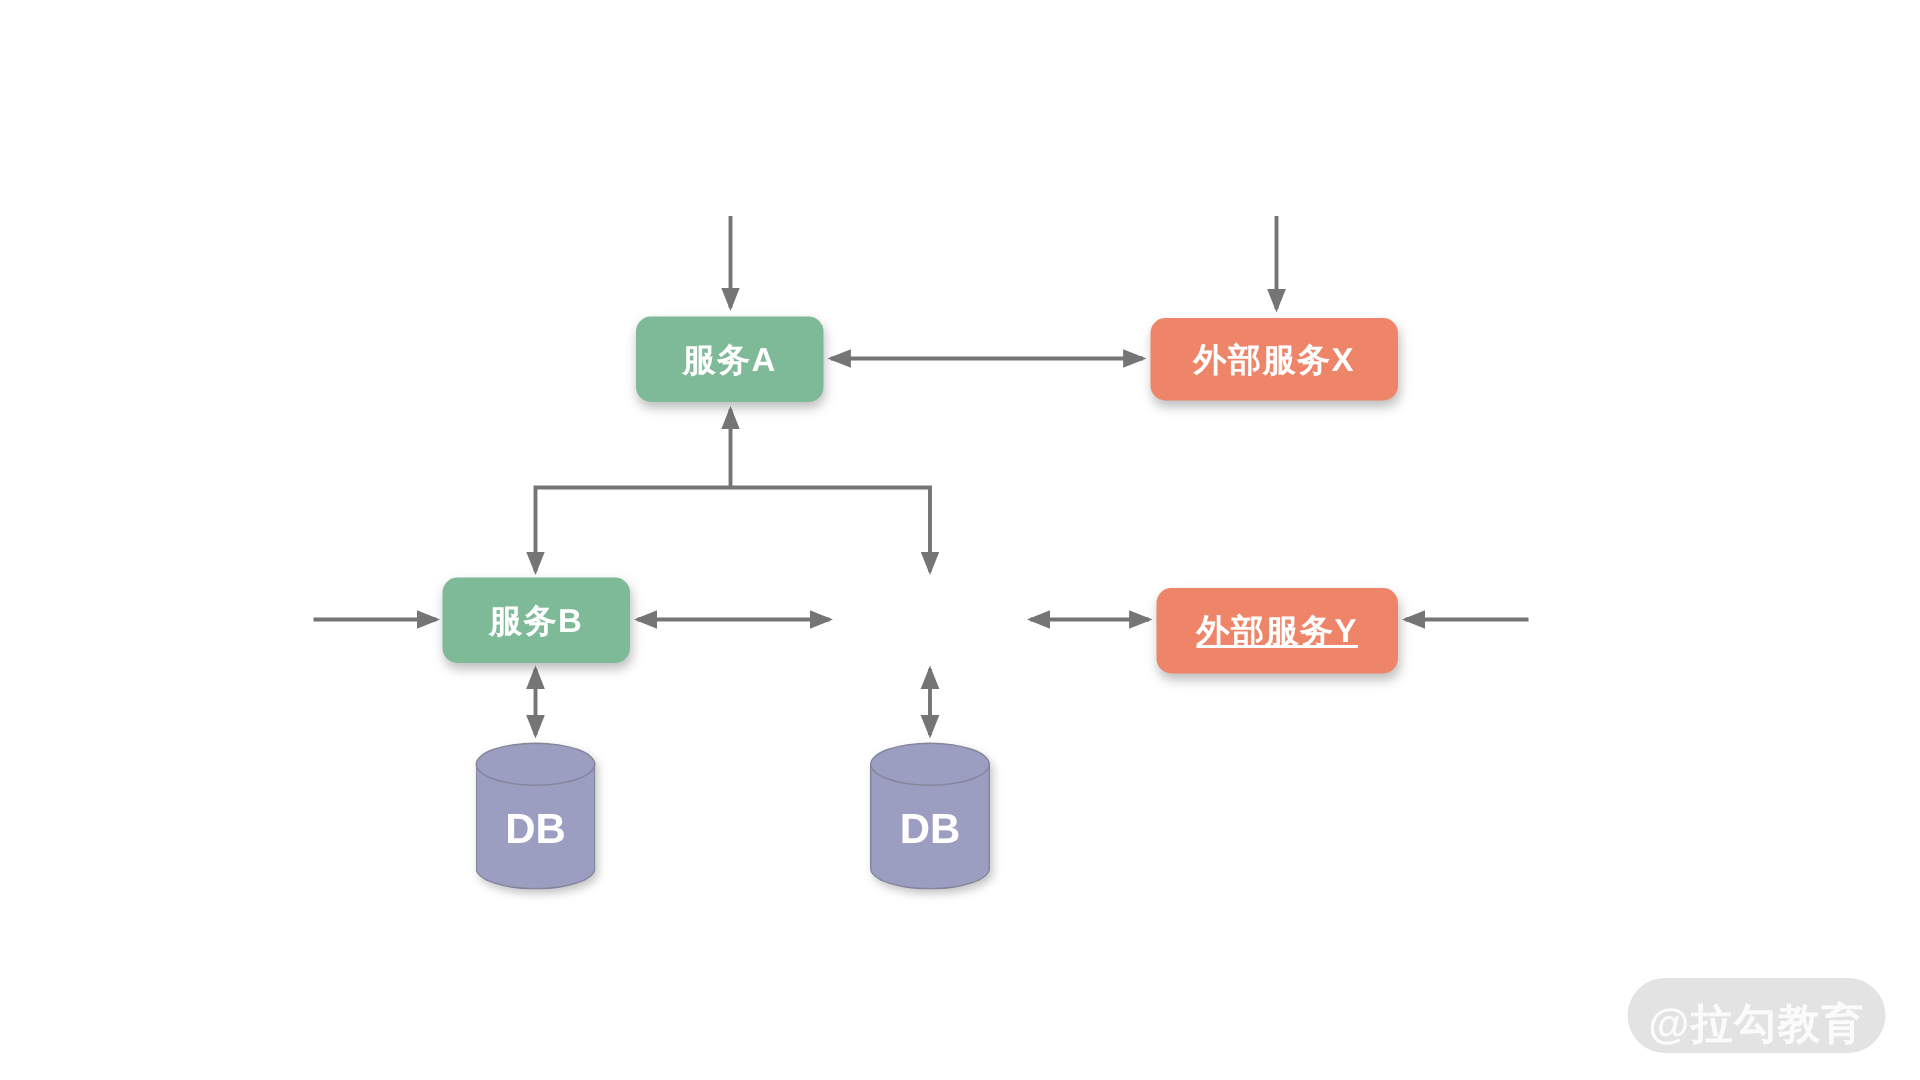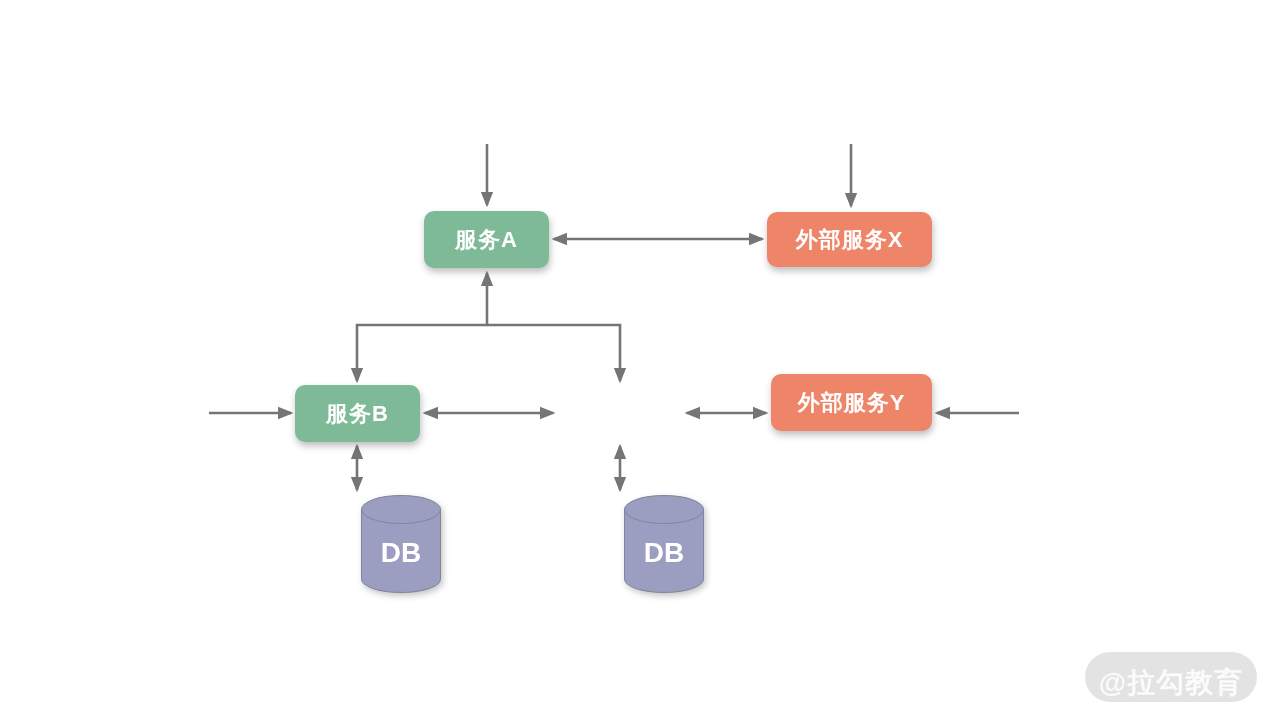--- a/index.html
+++ b/index.html
@@ -42,26 +42,25 @@
     letter-spacing: 1px;
     border-radius: 10px;
     box-shadow: 1px 4px 7px rgba(70,70,70,0.35);
   }
   .node-service  { background: var(--service-color); }
   .node-external { background: var(--external-color); }
   #node-service-a { left: 424px; top: 211px; width: 125px; height: 57px; }
   #node-external-x { left: 767px; top: 212px; width: 165px; height: 55px; }
   #node-service-b { left: 295px; top: 385px; width: 125px; height: 57px; }
   #node-service-c { left: 558px; top: 385px; width: 124px; height: 57px; }
-  #node-external-y { left: 771px; top: 374px; width: 161px; height: 57px; }
+  #node-external-y { left: 771px; top: 392px; width: 161px; height: 57px; text-decoration: underline; }
   .cylinder {
     position: absolute;
     width: 80px; height: 98px;
     filter: drop-shadow(2px 3px 3px rgba(90,90,90,0.35));
-    margin-left: 44px;
   }
   #cylinder-db-left  { left: 317px; top: 495px; }
   #cylinder-db-right { left: 580px; top: 495px; }
   .cyl-body {
     position: absolute;
     left: 0; top: 14px;
     width: 80px; height: 84px;
     background: var(--db-color);
     border: 1.5px solid #84859b;
     border-top: none;

